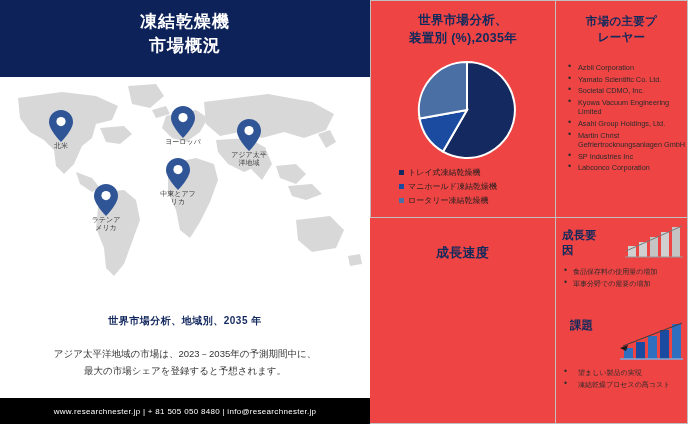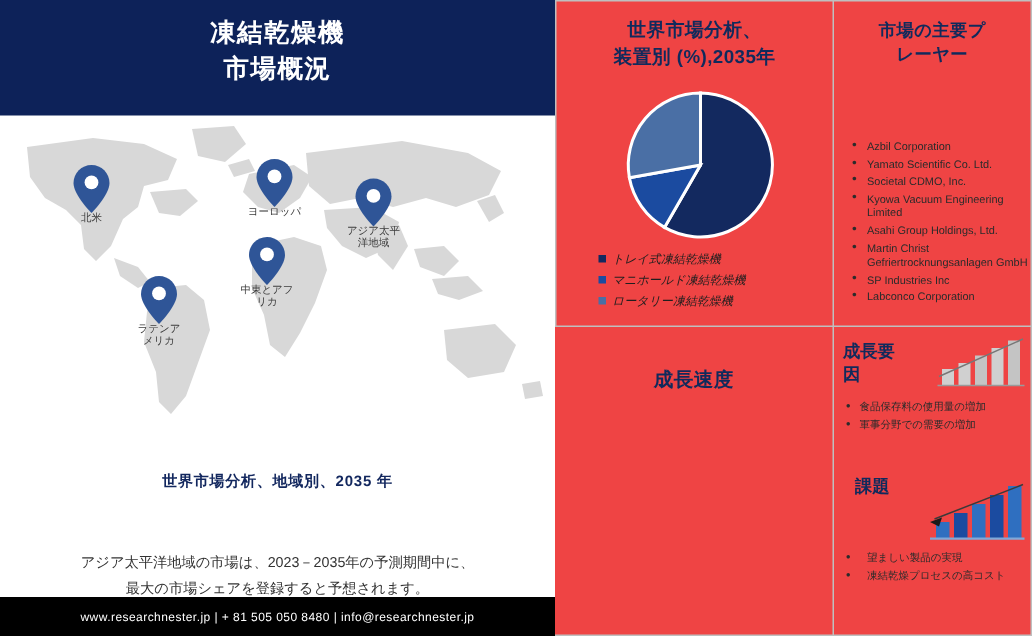--- a/index.html
+++ b/index.html
@@ -39,21 +39,21 @@
   .pin-label.wrap { white-space: normal; width: 30px; }
 
   .region-heading {
     position: absolute; left: 0; top: 314px; width: 370px;
     text-align: center; color: #12275e;
     font-size: 10px; font-weight: bold; letter-spacing: .5px;
   }
   .region-desc {
     position: absolute; left: 32px; top: 345px; width: 306px;
     text-align: center; color: #333333;
-    font-size: 9.5px; line-height: 17px; margin-top: 22px;
+    font-size: 9.5px; line-height: 17px;
   }
   .region-desc .l2 { display:block; }
 
   .footer-band {
     position: absolute; left: 0; bottom: 0; width: 370px; height: 26px;
     background: #000000; display:flex; align-items:center; justify-content:center;
   }
   .footer-text { color: #ffffff; font-size: 8px; letter-spacing: .3px; }
 
   
@@ -73,25 +73,25 @@
     text-align: center; color: #102a5c; font-weight: bold;
     letter-spacing: .3px;
   }
 
   
   .pie-title { padding-top: 10px; font-size: 12.5px; line-height: 18px; }
   .pie-wrap { position:absolute; left: 44px; top: 57px; width: 104px; height: 104px; }
   .pie-legend { position: absolute; left: 28px; top: 166px; }
   .leg-row { display:flex; align-items:center; gap:4px; margin-bottom: 3px; }
   .leg-sq { width:5px; height:5px; display:block; flex:none; }
-  .leg-txt { font-size: 8px; color:#1f1f1f; white-space: nowrap; font-style: italic; }
+  .leg-txt { font-size: 8px; color:#1f1f1f; white-space: nowrap; }
 
   
   .players-title { padding-top: 12px; font-size: 11.5px; line-height: 16px; }
-  .players-list { position:absolute; left: 8px; top: 62px; width: 124px; margin-top: 30px; }
+  .players-list { position:absolute; left: 8px; top: 62px; width: 124px; }
   .pl-item { position: relative; padding-left: 14px; margin-bottom: 2px;
              font-size: 7.3px; line-height: 9.6px; color:#2b2b2b; }
   .pl-item::before {
     content: "\2022"; position:absolute; left: 4px; top: -1px;
     font-size: 9px; color:#2b2b2b;
   }
 
   
   .gr-title { padding-top: 26px; font-size: 13px; }
   .gr-circle {

